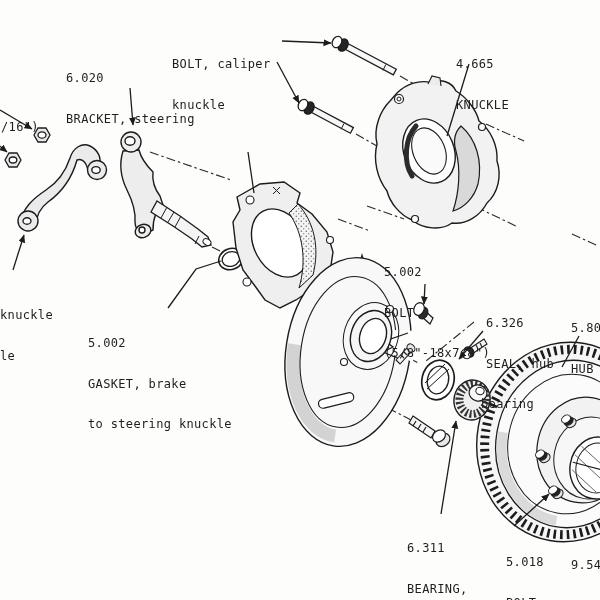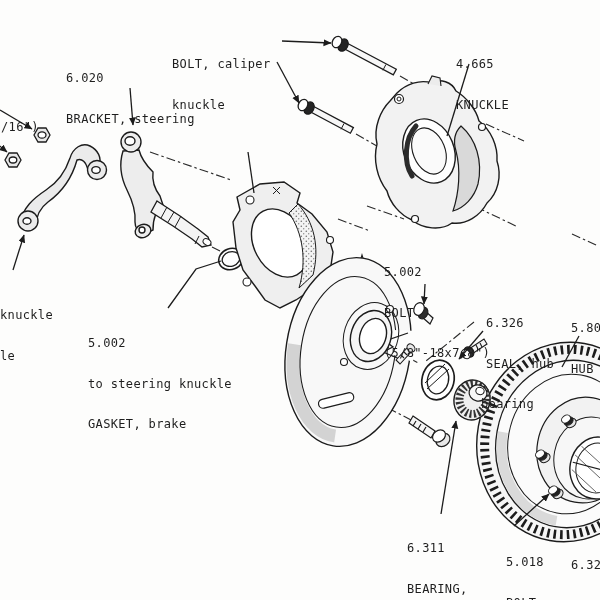--- a/index.html
+++ b/index.html
@@ -262,22 +262,22 @@
 </div>
 
 
 <div class="lbl" style="left:0px;top:282px">
   <span>knuckle</span>
   <span>le</span>
 </div>
 
 <div class="lbl" style="left:88px;top:310px">
   <span>5.002</span>
+  <span>GASKET, brake</span>
   <span>to steering knuckle</span>
-  <span>GASKET, brake</span>
 </div>
 
 <div class="lbl" style="left:384px;top:239px">
   <span>5.002</span>
   <span>BOLT</span>
   <span>(5/8"-18x7/8")</span>
 </div>
 
 <div class="lbl" style="left:486px;top:290px">
   <span>6.326</span>
@@ -295,17 +295,17 @@
   <span>BEARING,</span>
   
 </div>
 
 <div class="lbl" style="left:506px;top:529px">
   <span>5.018</span>
   <span>BOLT</span>
 </div>
 
 <div class="lbl" style="left:571px;top:532px">
-  <span>6.32</span>
+  <span>9.54</span>
   <span>WASH</span>
 </div>
 
 </div>
 
 </body></html>

